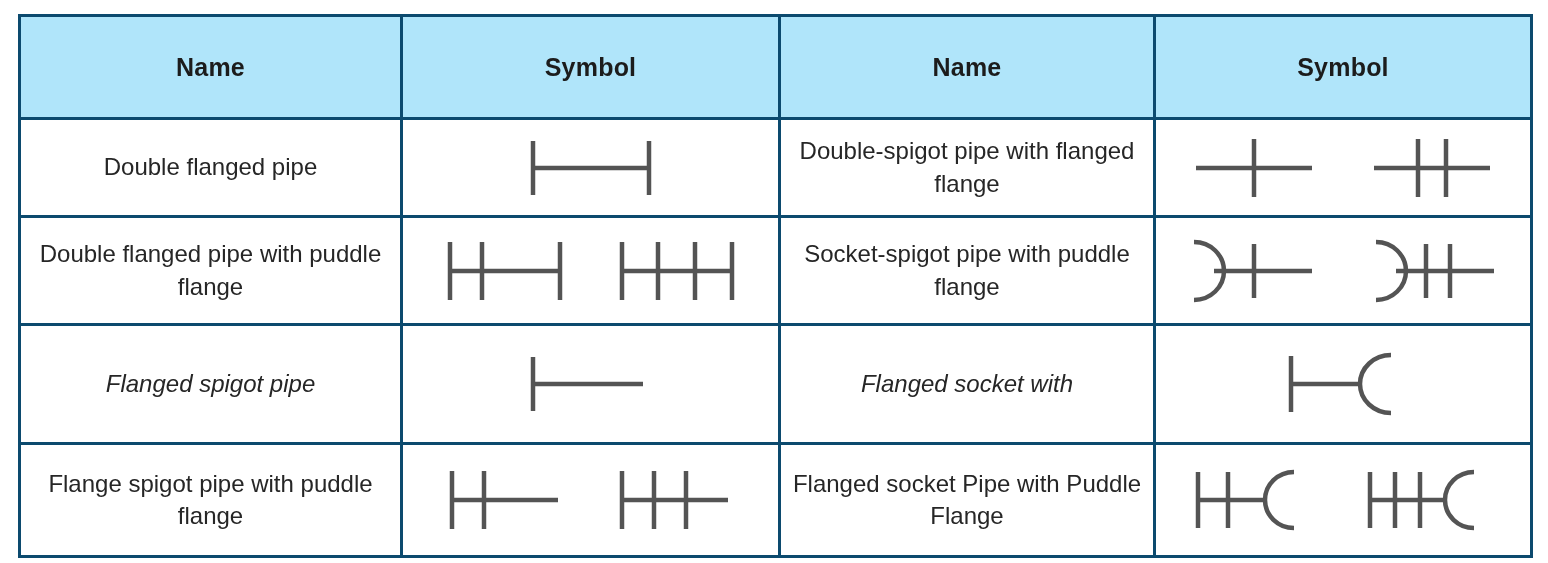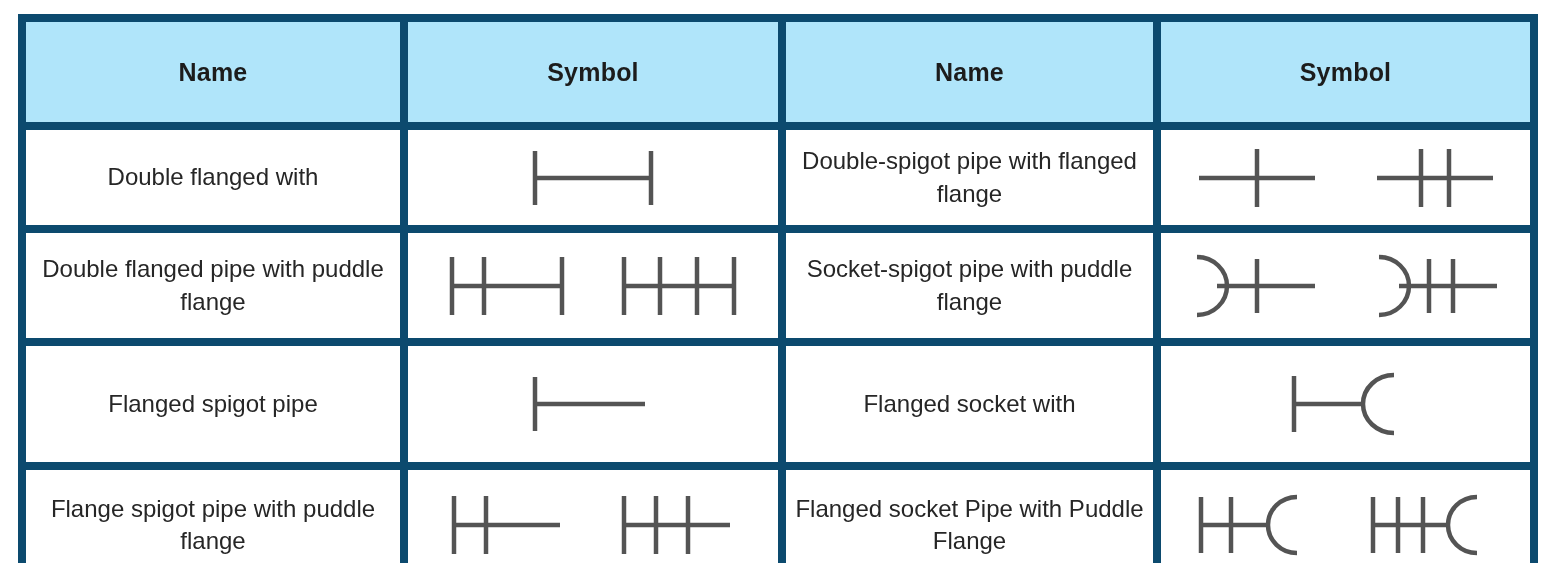--- a/index.html
+++ b/index.html
@@ -24,21 +24,21 @@
     position: absolute;
     left: 18px;
     top: 14px;
     width: 1512px;
     border-collapse: collapse;
     table-layout: fixed;
     background: #ffffff;
   }
   table.symbol-table td,
   table.symbol-table th {
-    border: 8px solid #0c4a6e;
+    border: 3px solid #0c4a6e;
     padding: 0;
     margin: 0;
     text-align: center;
   }
   thead th {
     background: #B0E5FA;
     height: 100px;
     color: #1c1c1c;
     font-size: 25px;
     font-weight: bold;
@@ -71,21 +71,21 @@
     display: block;
   }
   
   col.c1 { width: 382px; }
   col.c2 { width: 378px; }
   col.c3 { width: 375px; }
   col.c4 { width: 377px; }
 
   tr.r1 td { height: 95px; }
   tr.r2 td { height: 105px; }
-  tr.r3 td { height: 116px; }
+  tr.r3 td { height: 116px; font-style: italic; }
   tr.r4 td { height: 110px; }
 </style>
 </head>
 <body>
 
 <div class="sheet">
 
   <table class="symbol-table">
     <colgroup>
       <col class="c1">
@@ -97,21 +97,21 @@
       <tr>
         <th>Name</th>
         <th>Symbol</th>
         <th>Name</th>
         <th>Symbol</th>
       </tr>
     </thead>
     <tbody>
 
       <tr class="r1">
-        <td class="name-cell">Double flanged with</td>
+        <td class="name-cell">Double flanged pipe</td>
         <td class="symbol-cell">
           <div class="sym-wrap">
             <svg width="200" height="74" viewBox="0 0 200 74">
               <g stroke="#545454" stroke-width="4.5" stroke-linecap="butt">
                 <line x1="42" y1="37" x2="158" y2="37"></line>
                 <line x1="42" y1="10" x2="42" y2="64"></line>
                 <line x1="158" y1="10" x2="158" y2="64"></line>
               </g>
             </svg>
           </div>

